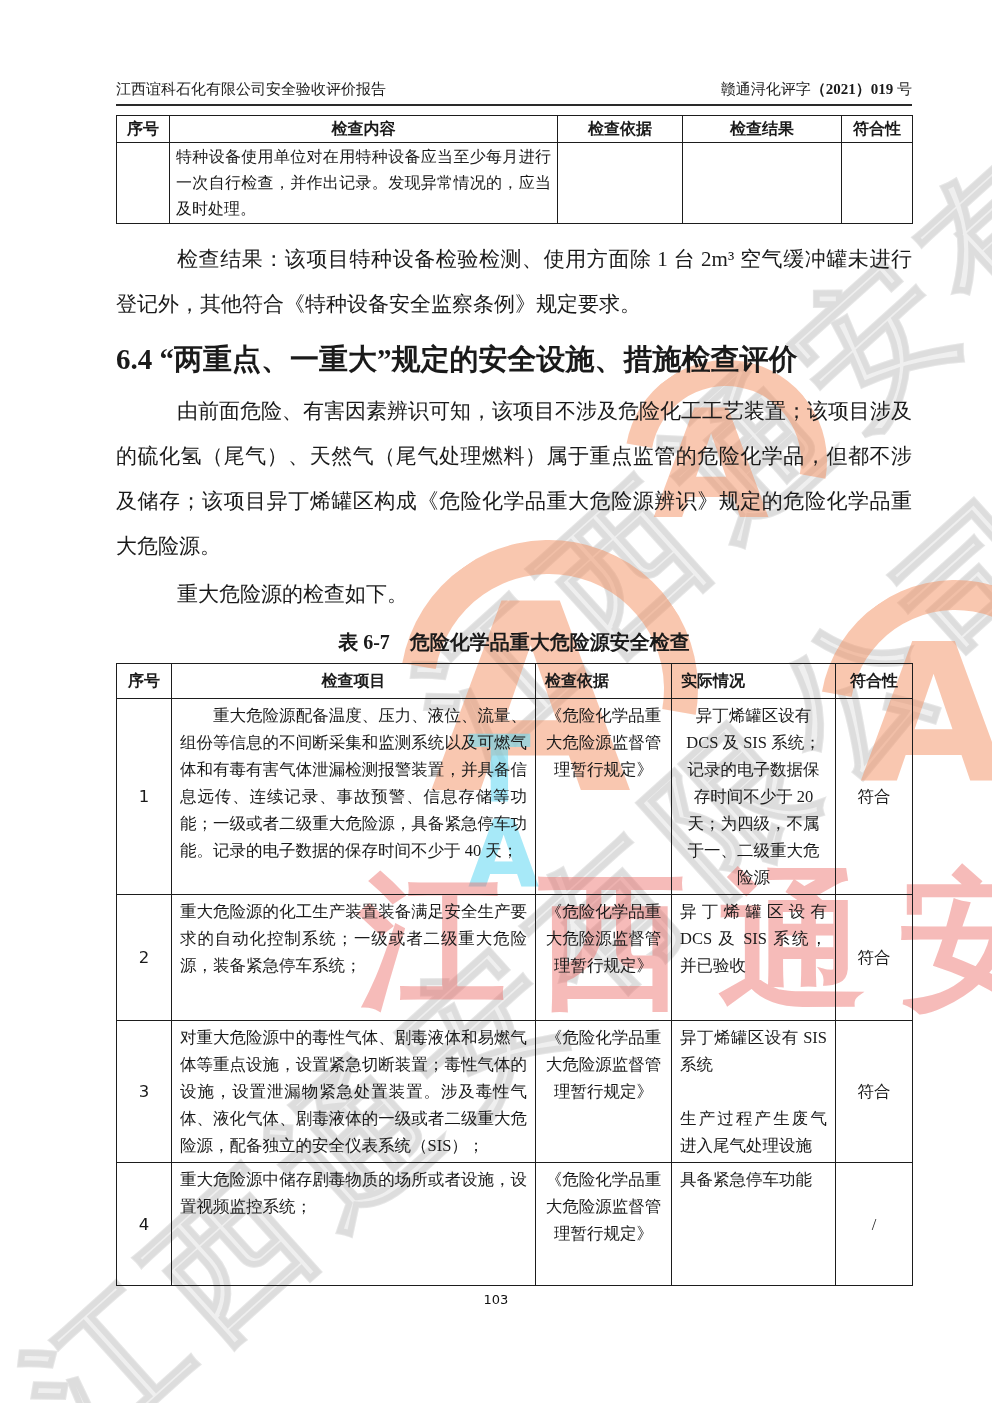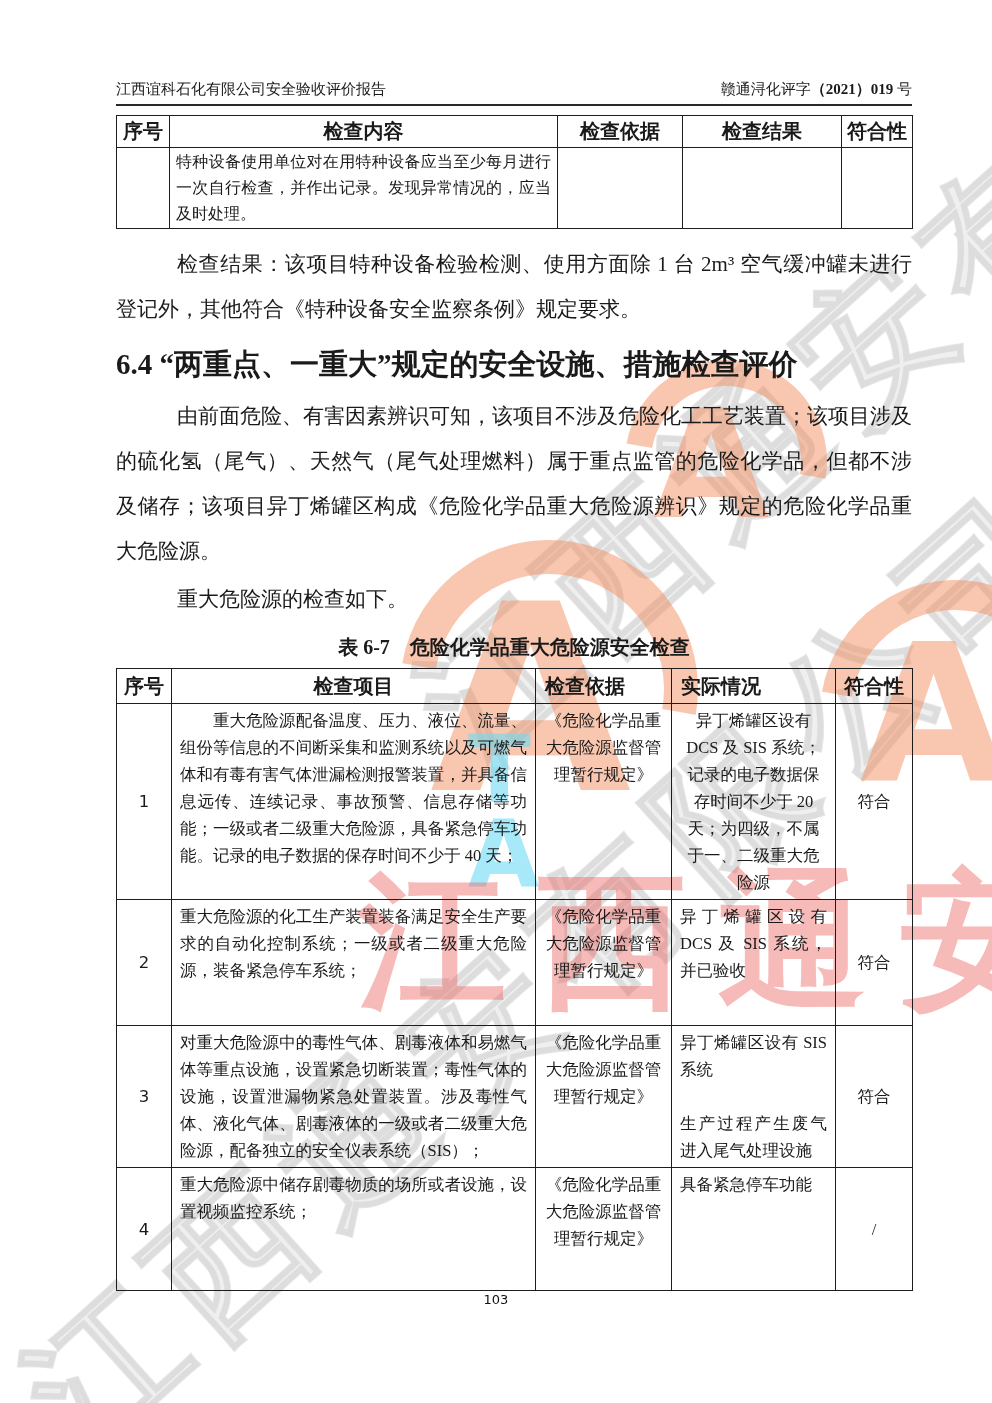--- a/index.html
+++ b/index.html
@@ -49,21 +49,21 @@
   }
   
   .content{position:absolute; left:116px; top:80px; width:796px; z-index:1;}
   .doc-header{
     display:flex; justify-content:space-between; align-items:center;
     font-size:15px; padding-bottom:5px; border-bottom:2px solid #2a2a2a;
   }
   .doc-header b{font-weight:bold;}
   table{border-collapse:collapse; width:796px; table-layout:fixed;}
   th,td{border:1.8px solid #1d1d1d; overflow:hidden;}
-  th{font-size:20px; font-weight:bold; padding:2px 4px;}
+  th{font-size:16px; font-weight:bold; padding:2px 4px;}
   .t1{margin-top:9px;}
   .t1 th{height:22px;}
   .t1 td{height:74px; vertical-align:top; font-size:16px; line-height:26px; padding:1px 6px;}
   .t2 th{height:30px;}
   .t2 td{font-size:16.5px; line-height:27px; padding:3px 8px; vertical-align:top;}
   .th-left{text-align:left; padding-left:9px;}
   .c-no,.c-conf{text-align:center; vertical-align:middle !important; font-size:17px;}
   .c-no{font-family:"DejaVu Sans","Liberation Sans",sans-serif; font-size:15px;}
   .c-item{text-align:justify;}
   .c-item.indent{text-indent:2em;}

